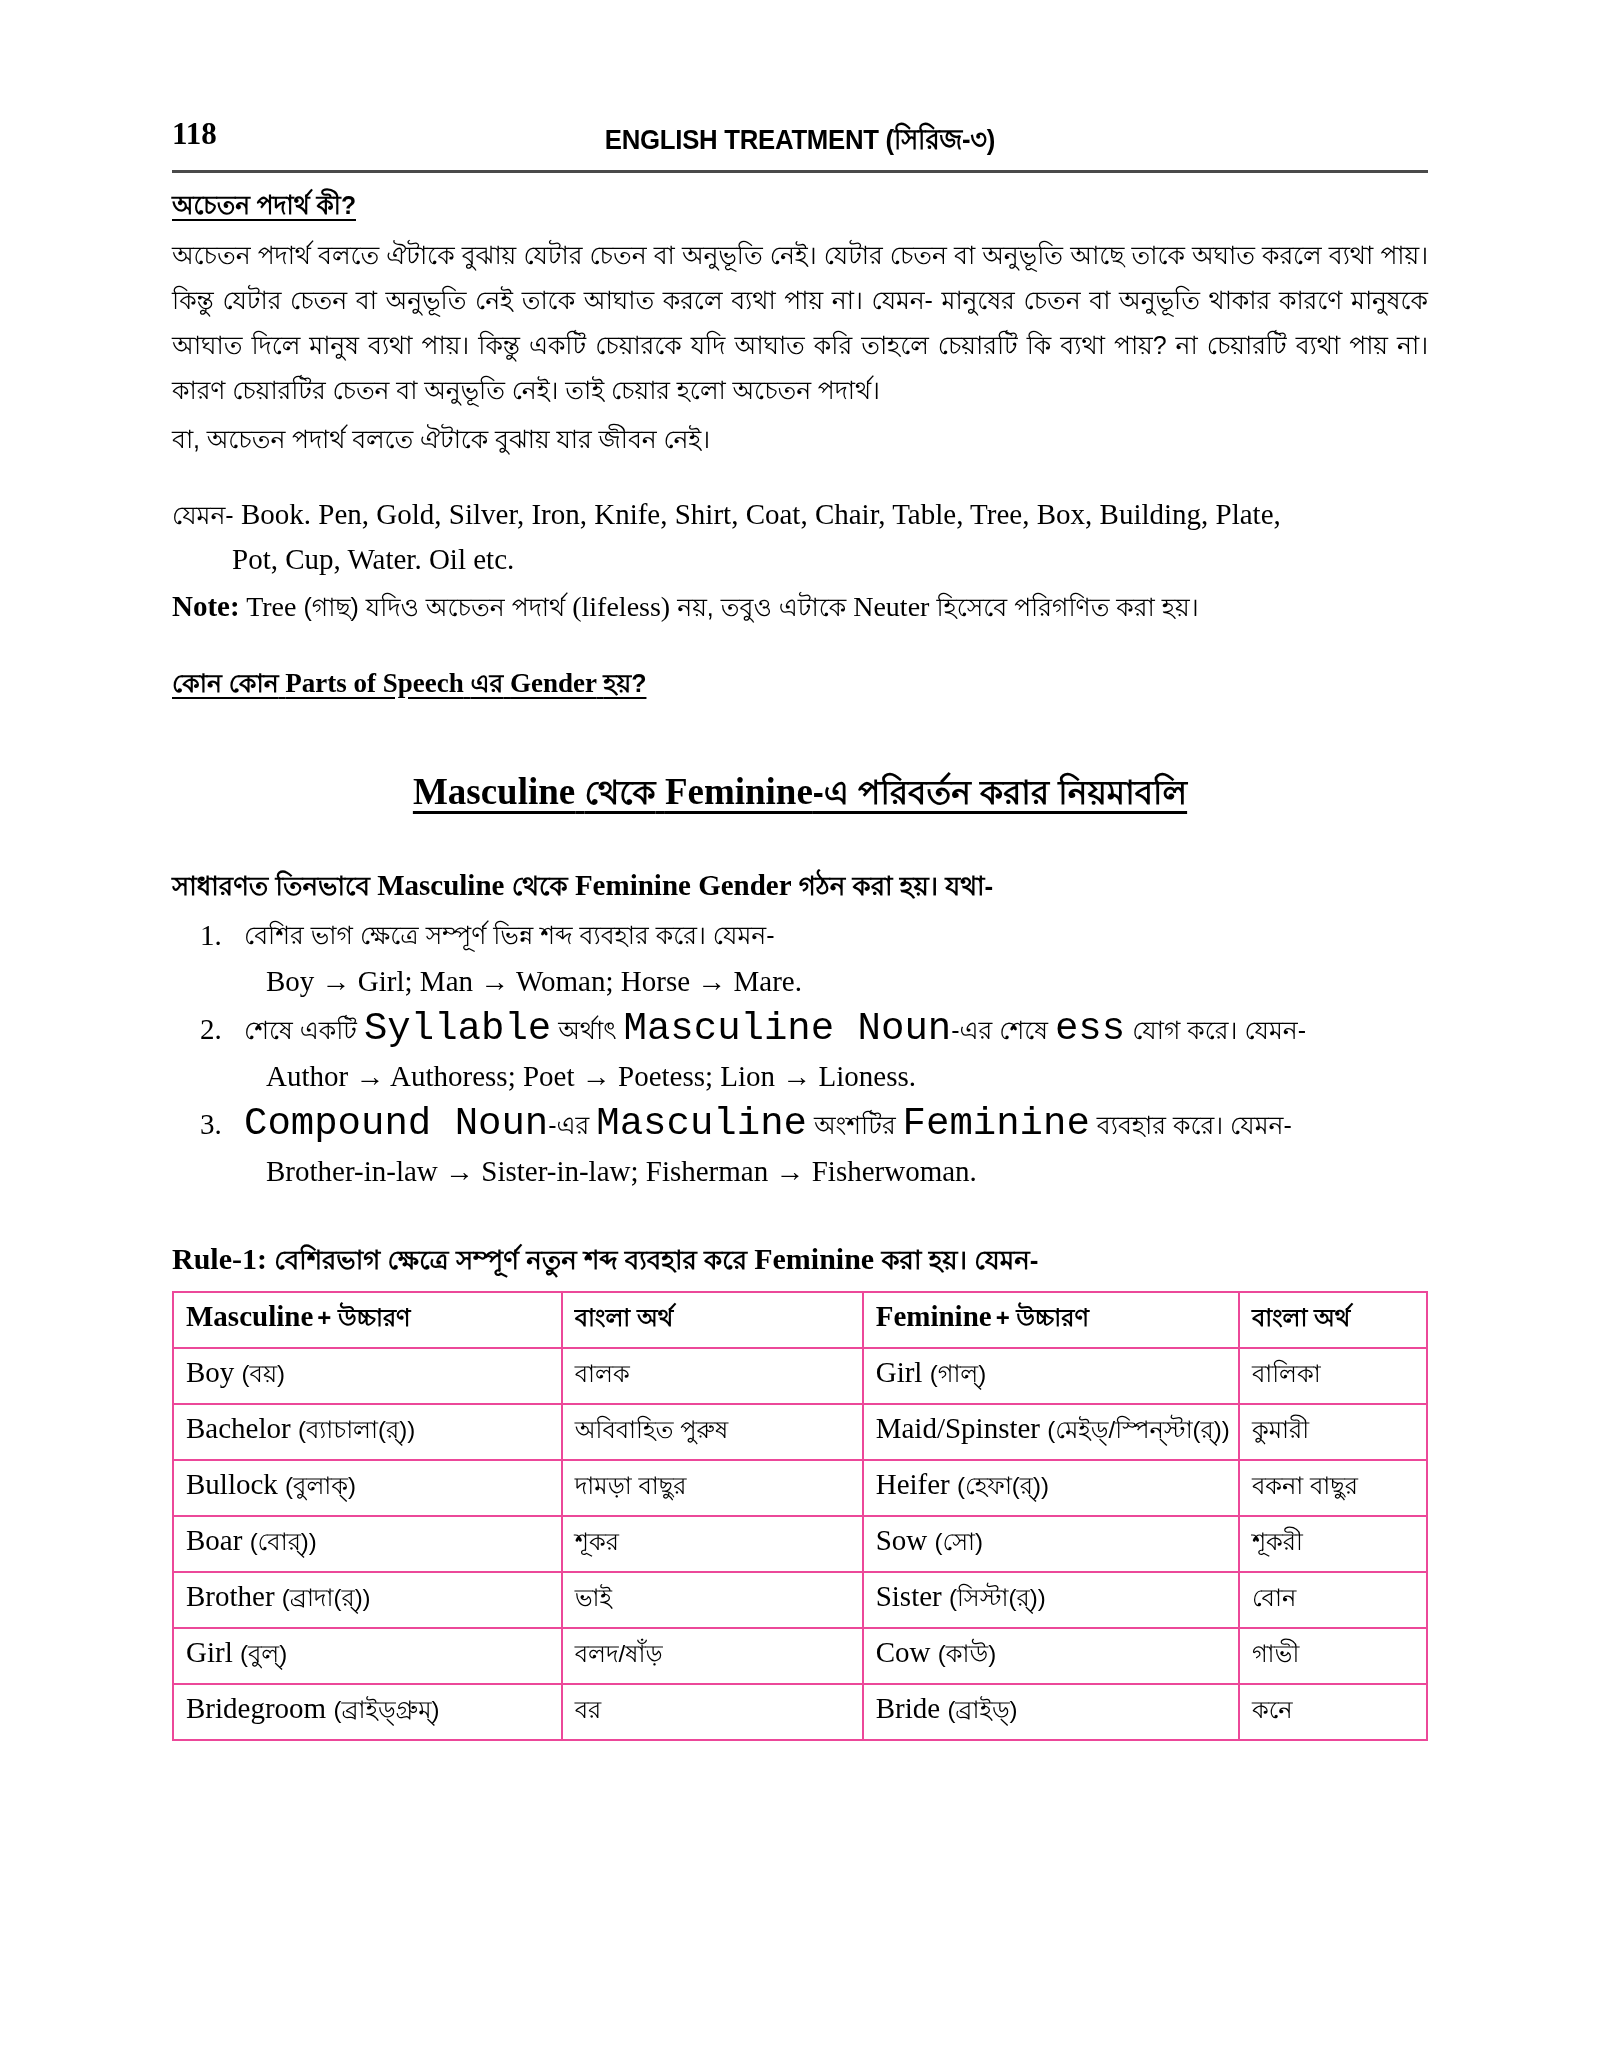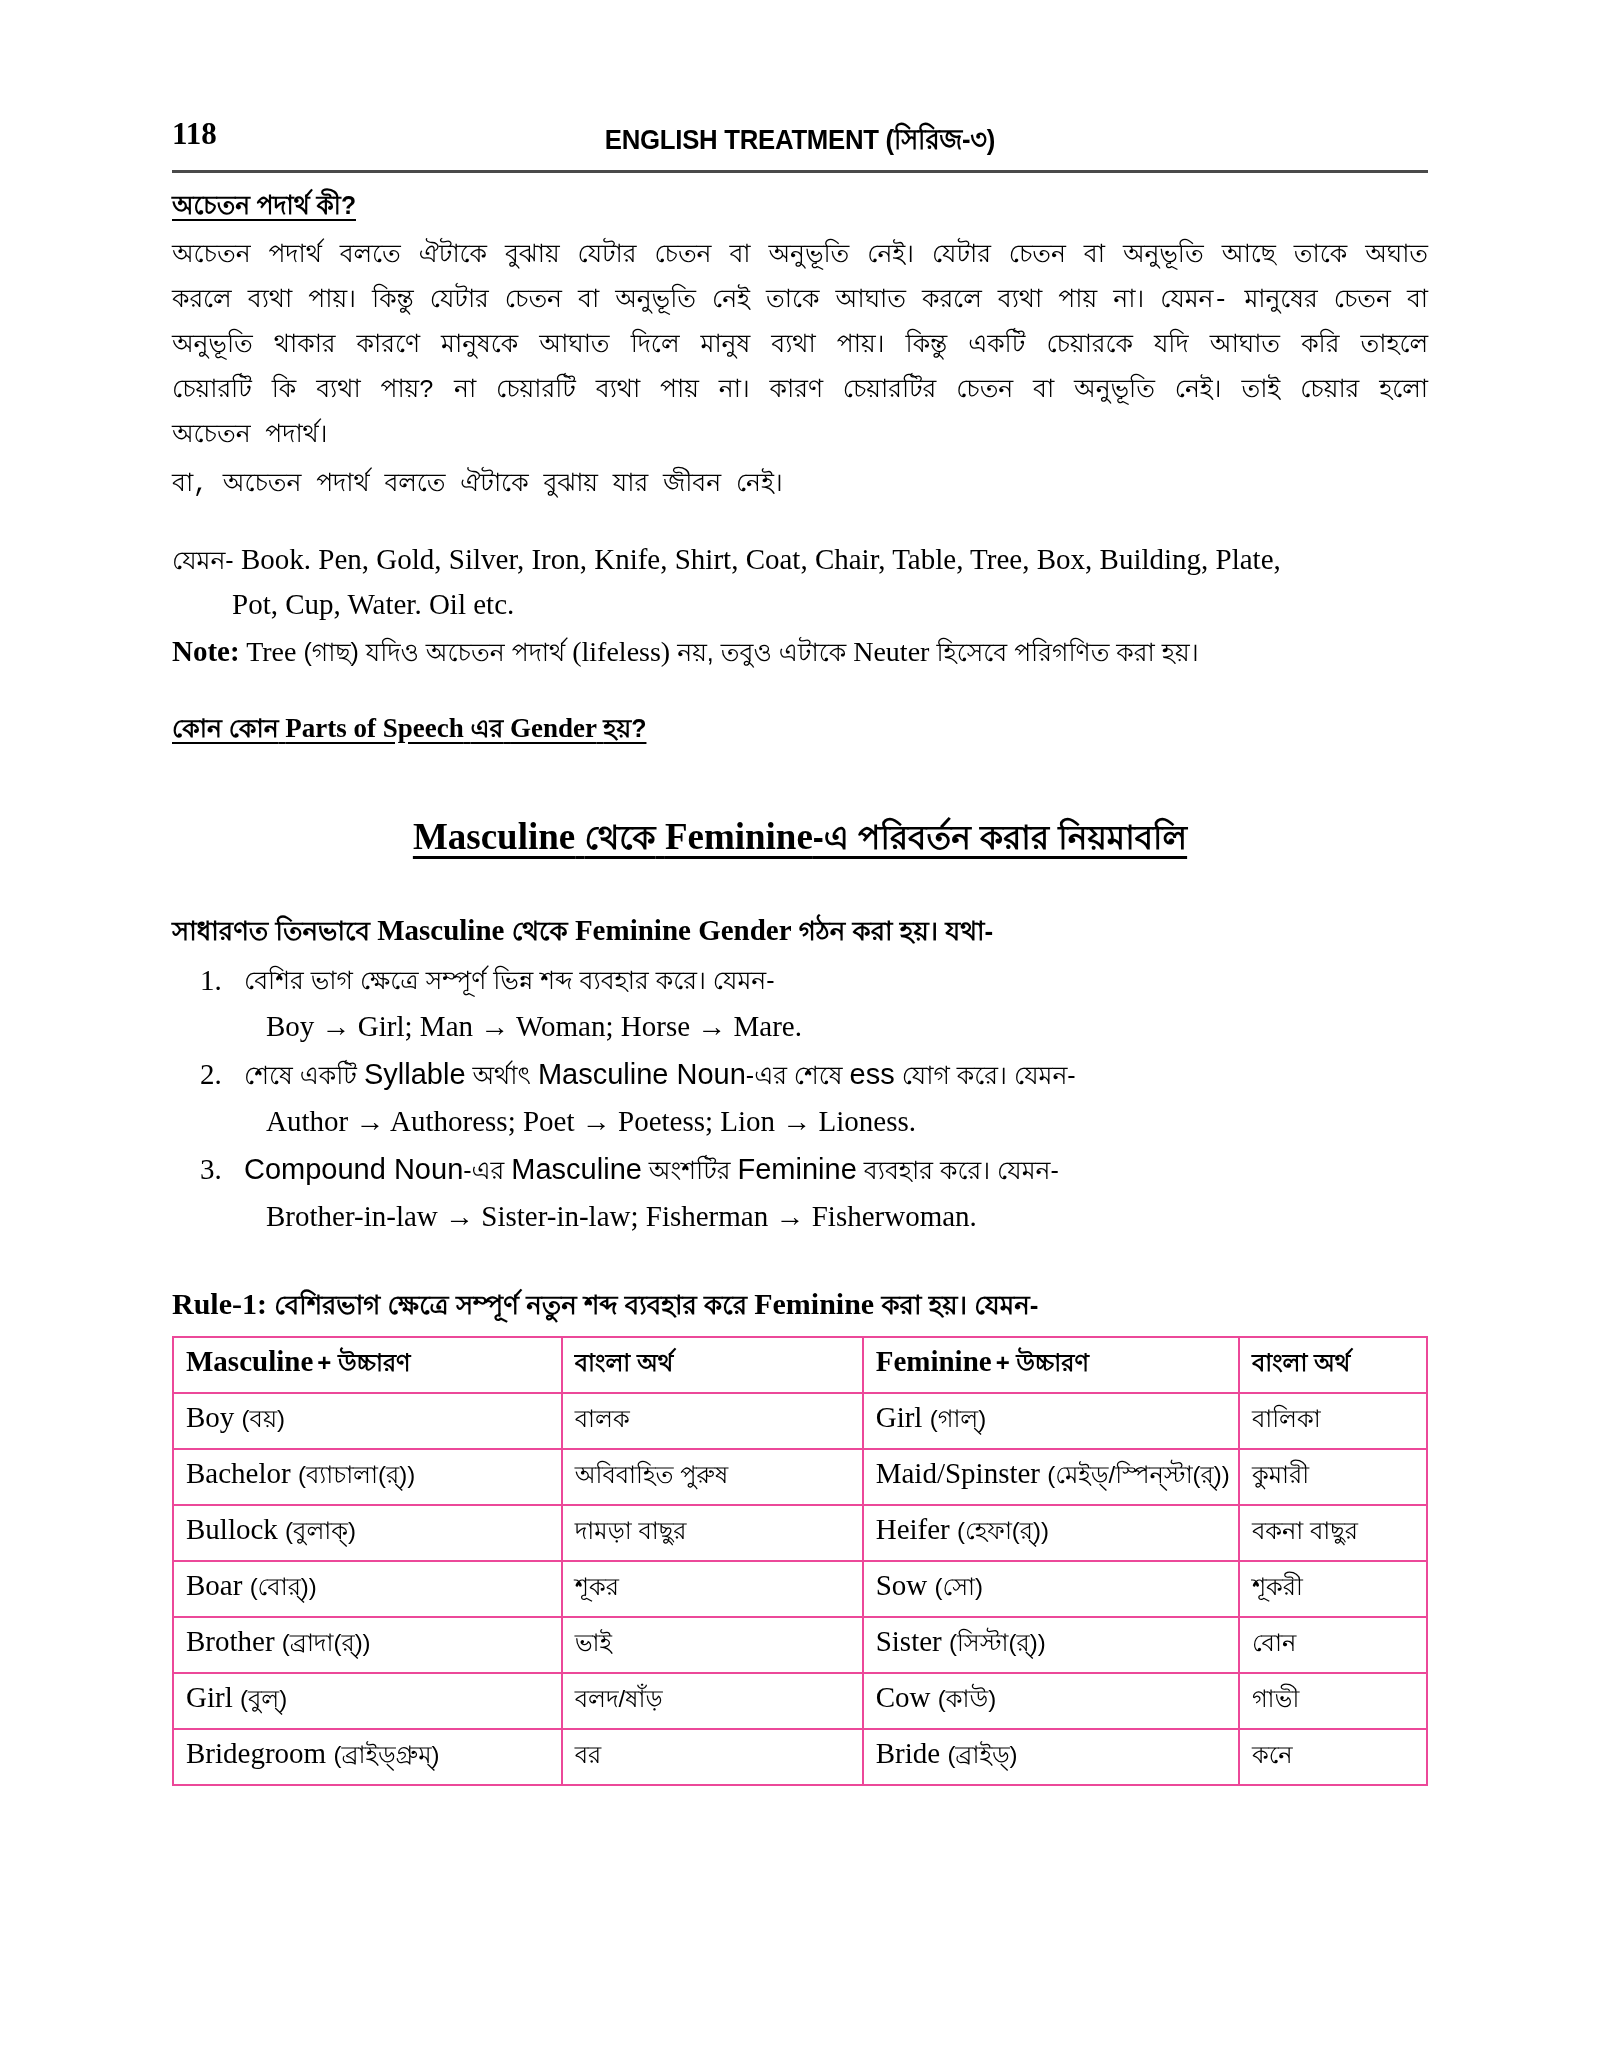--- a/index.html
+++ b/index.html
@@ -78,21 +78,21 @@
   }
   .sec-head2 {
     font-family: "Liberation Serif", serif;
     font-weight: bold;
     font-size: 27px;
     text-decoration: underline;
     text-underline-offset: 5px;
     display: inline-block;
   }
   .para {
-    font-family: Liberation Mono, monospace;
+    font-family: Liberation Sans, sans-serif;
     font-size: 25px;
     line-height: 45px;
     text-align: justify;
     text-align-last: left;
     margin: 4px 0 0 0;
     letter-spacing: -0.1px;
   }
   .mixed {
     font-family: "Liberation Serif", serif;
     font-size: 28px;
@@ -185,22 +185,22 @@
     font-family: "Liberation Serif", serif;
     font-size: 29px;
     line-height: 46px;
   }
   .rule-text {
     font-family: "Liberation Sans", sans-serif;
     font-size: 25px;
     line-height: 46px;
   }
   .rule-text .en {
-    font-family: Liberation Sans, sans-serif;
-    font-size: 29px;
+    font-family: Liberation Mono, monospace;
+    font-size: 39px;
   }
   .rule-example {
     font-family: "Liberation Serif", serif;
     font-size: 29px;
     line-height: 46px;
     padding-left: 22px;
   }
 
   
   .rule1-head {

